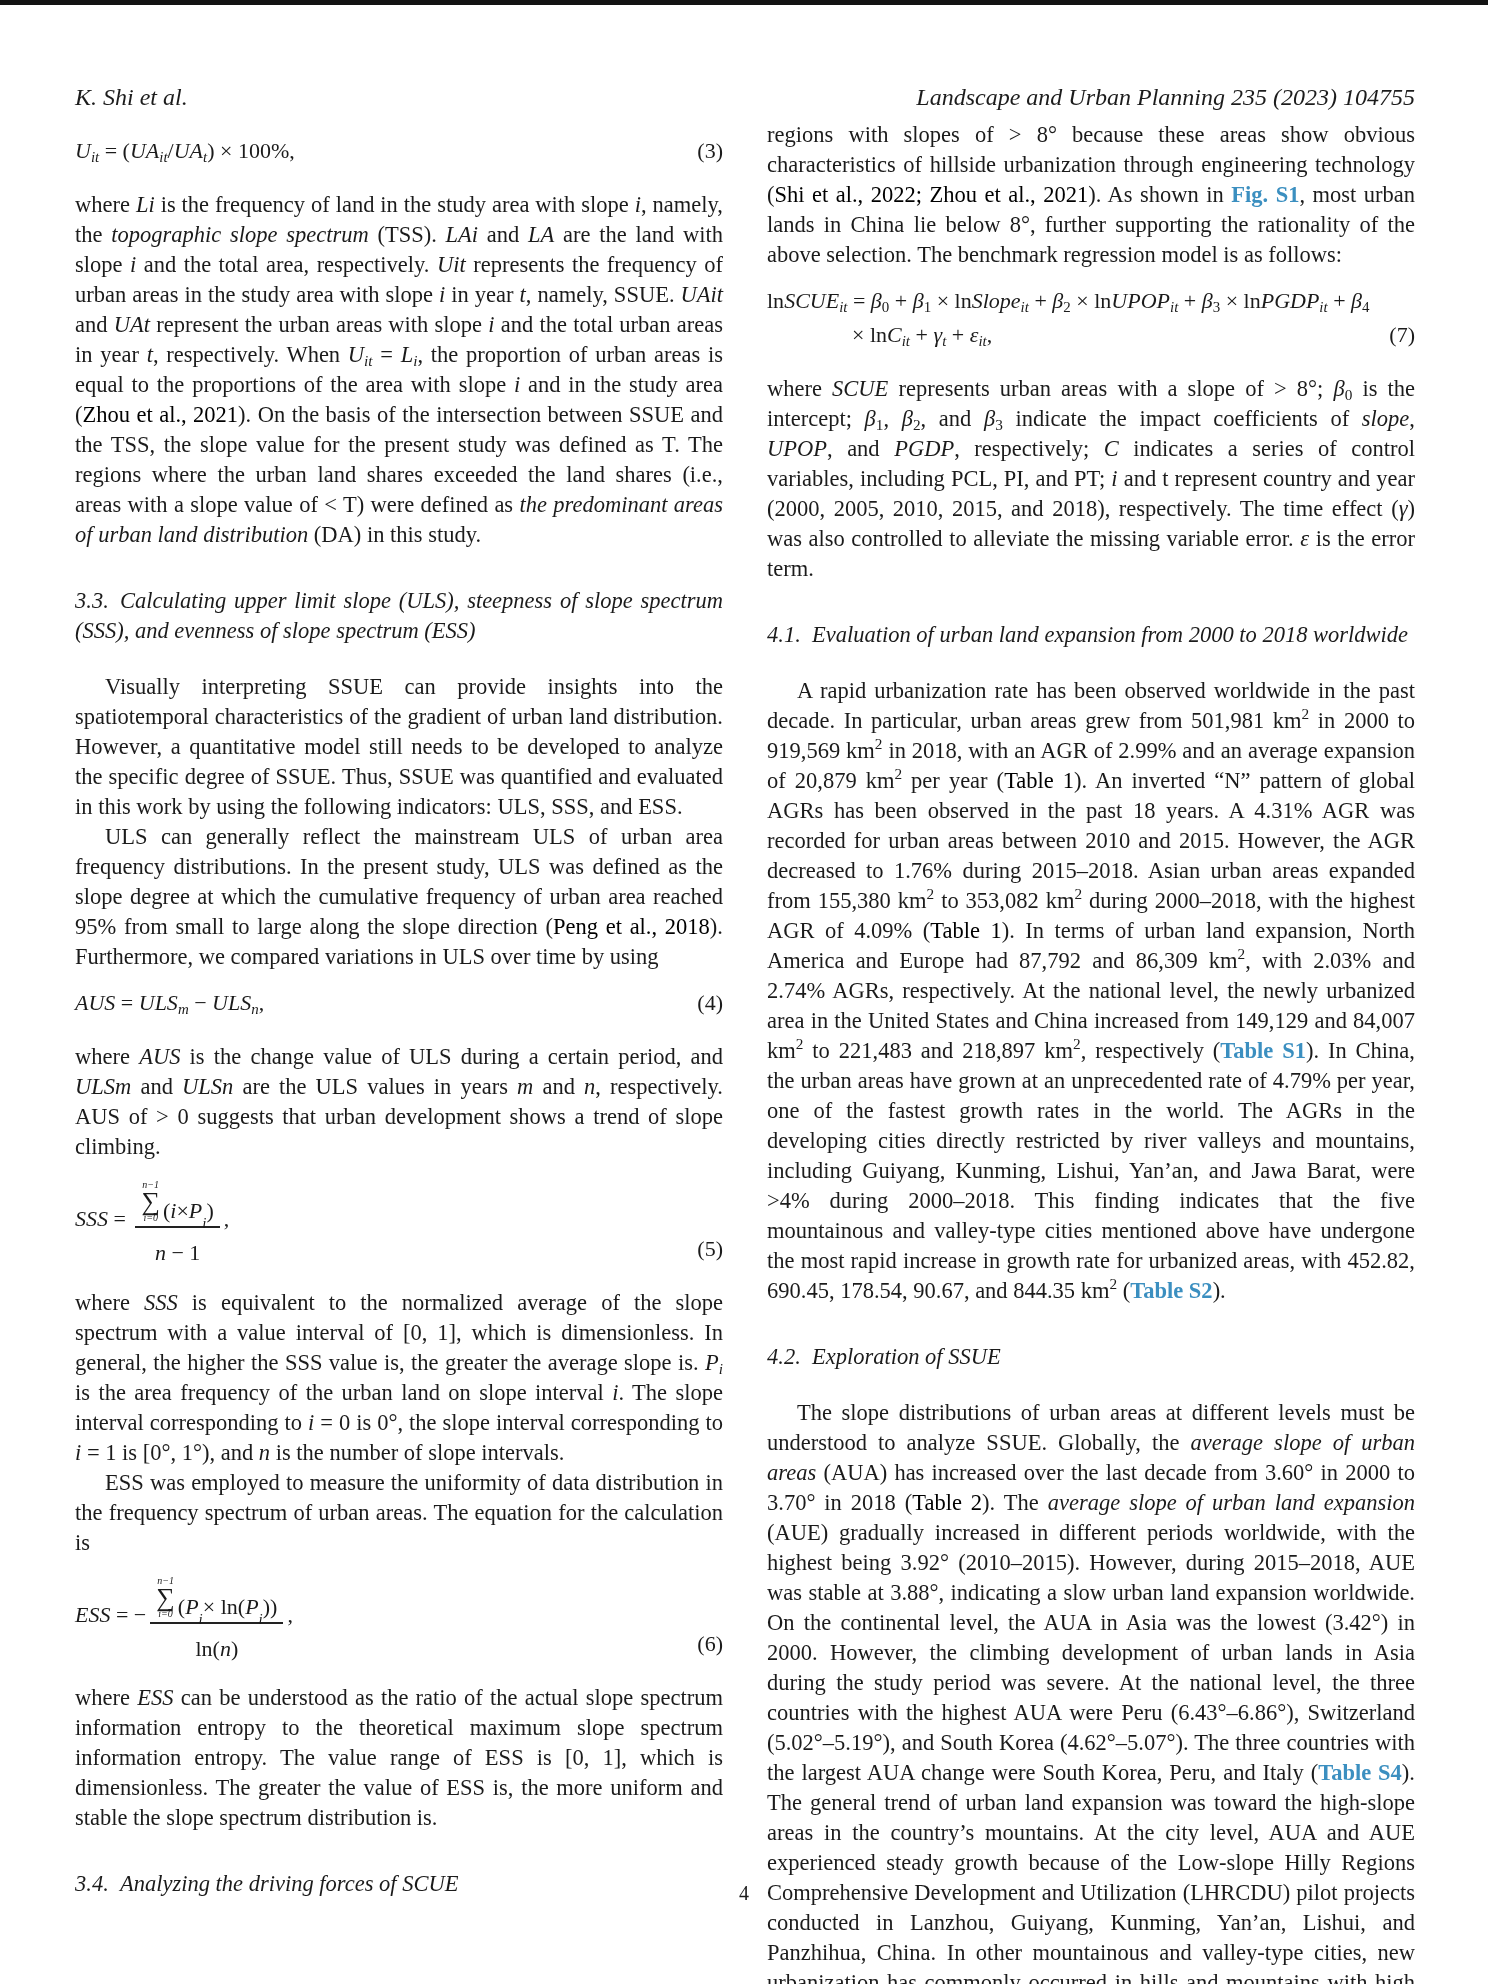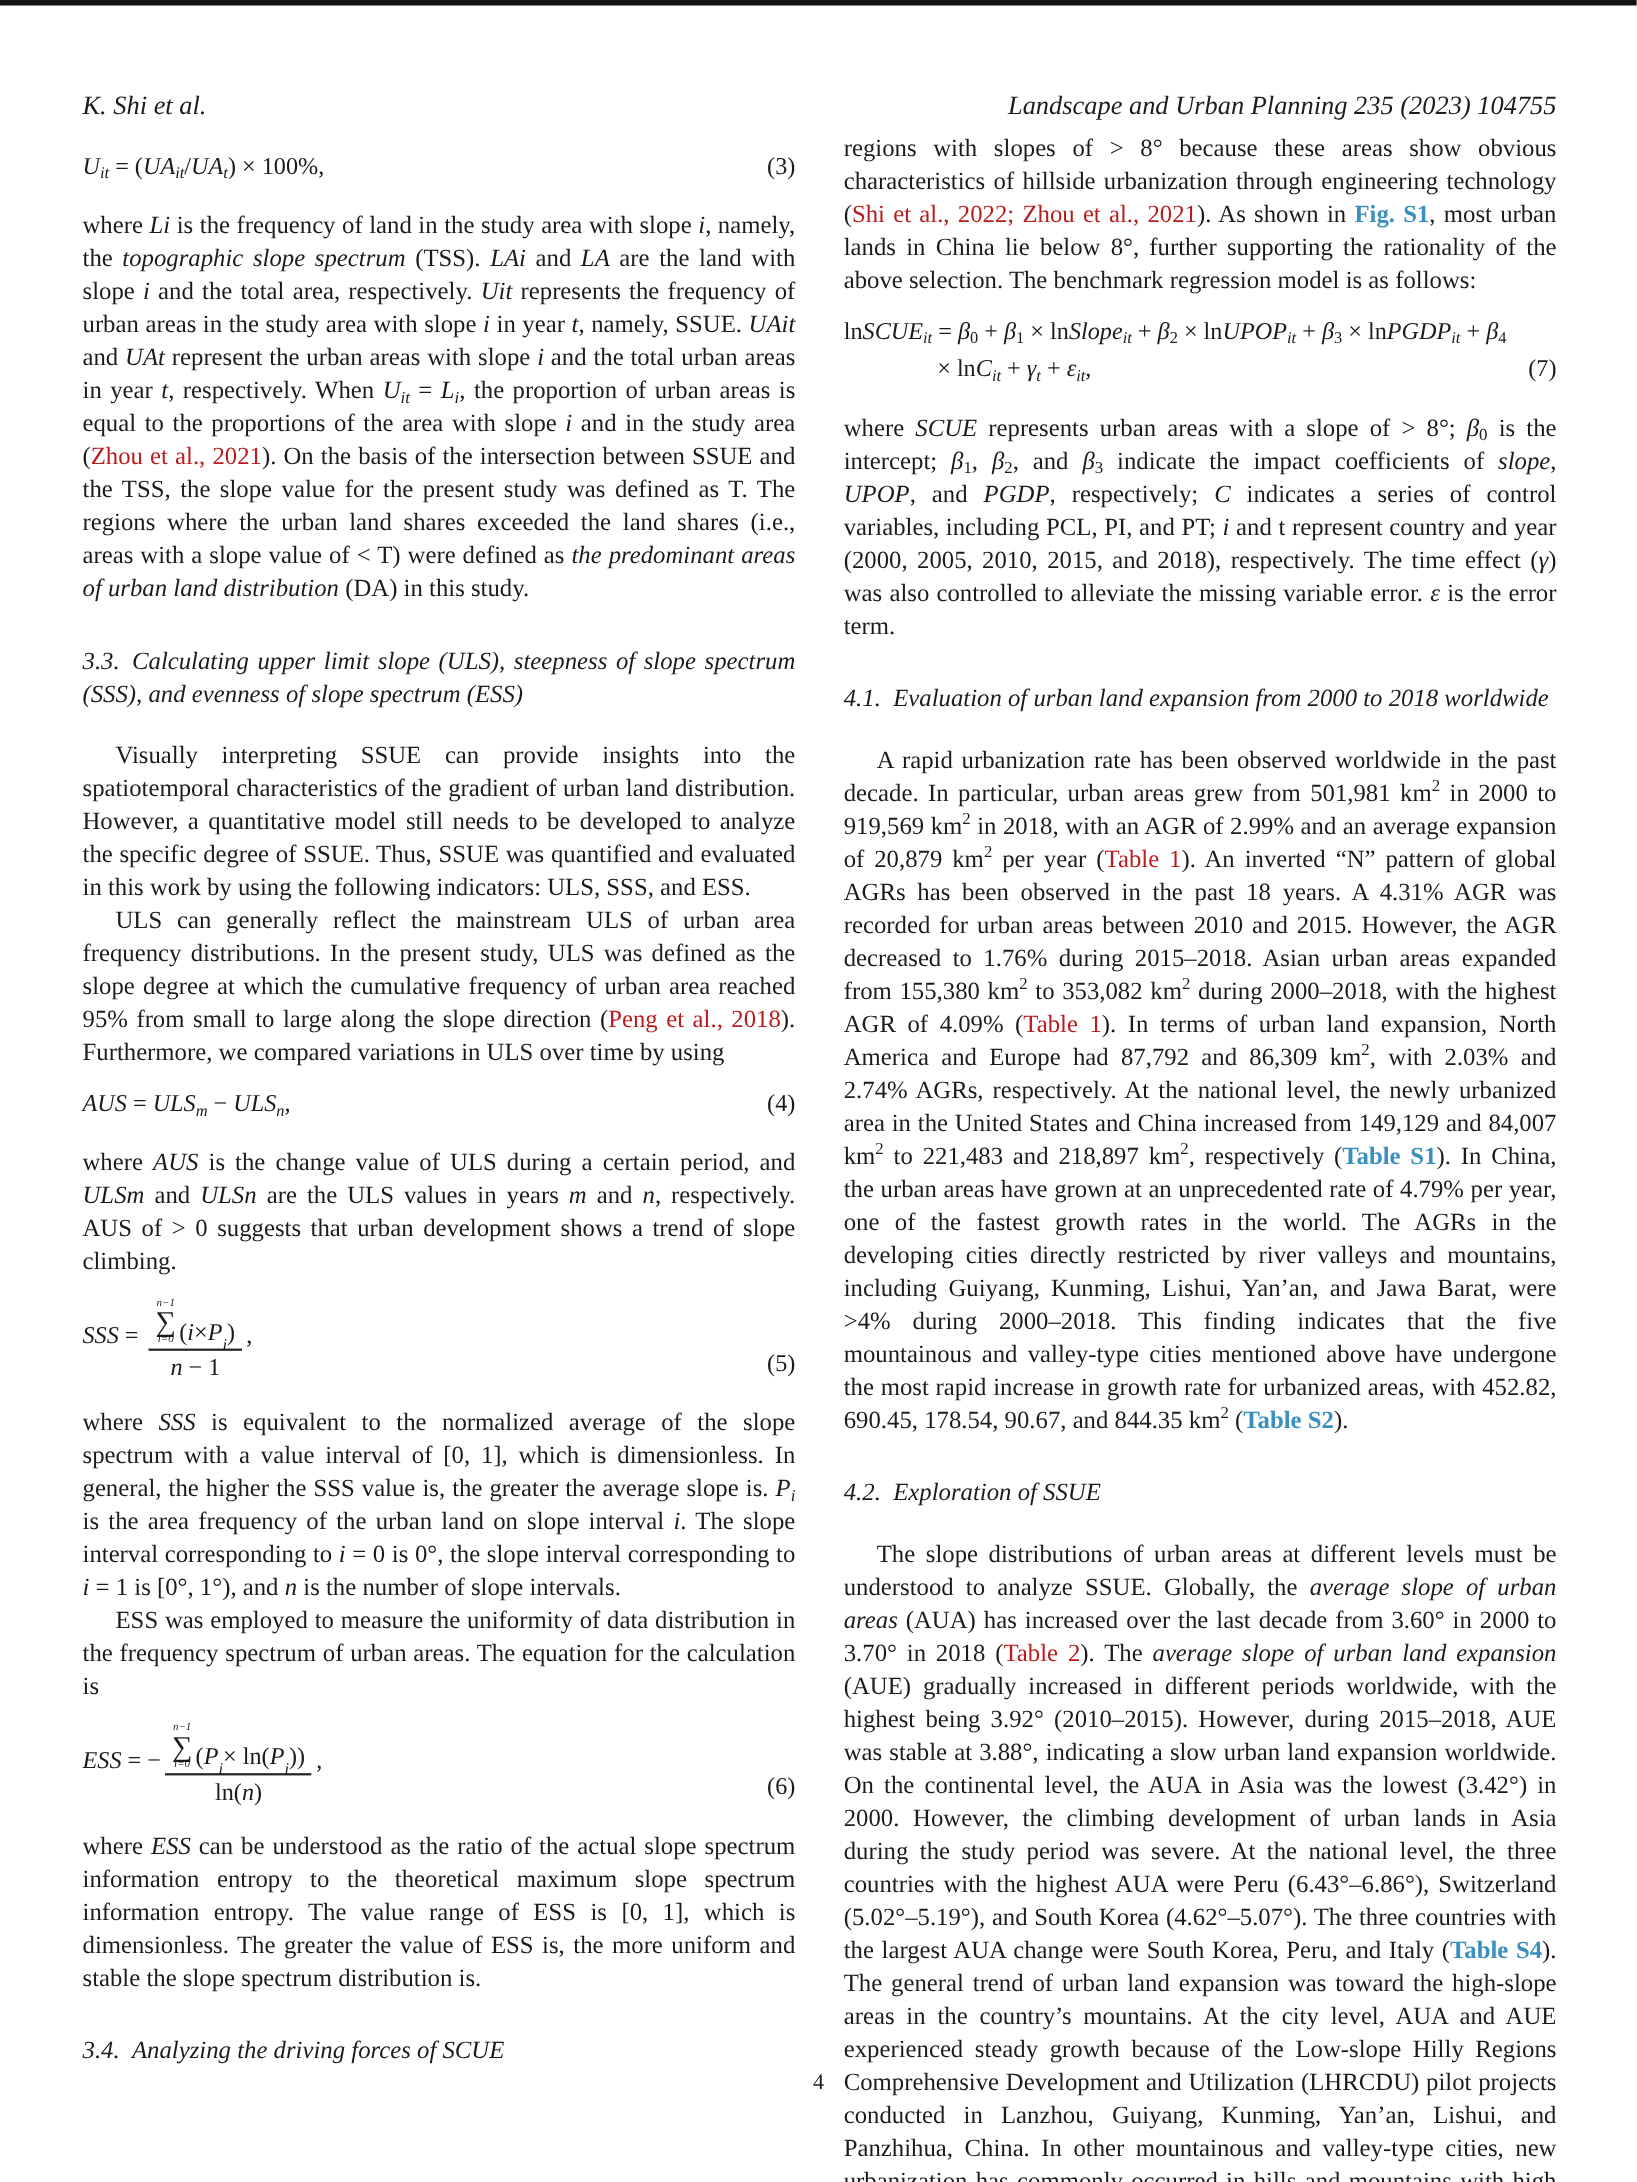--- a/index.html
+++ b/index.html
@@ -14,30 +14,30 @@
   .col p.indent{text-indent:30px;}
   .sec-head{margin:36px 0 26px;font-size:22.5px;font-weight:normal;}
   .sec-head.italic{font-style:italic;}
   .sec-head.bold{font-weight:bold;font-style:normal;}
   .eq{display:flex;justify-content:space-between;align-items:flex-end;margin:16px 0 24px;font-size:22px;}
   .eq-body{text-align:left;}
   .eq-line{white-space:nowrap;}
   .eq-line.cont{padding-left:85px;margin-top:4px;}
   .eq-num{font-style:normal;padding-left:10px;}
   .sg-i{font-style:italic;}
-  .sg-l{color:#b91c1c;}
+  .sg-l{color:#000000;}
   .sg-lb{color:#3b8fc0;font-weight:bold;}
   .sg-sub{font-size:.68em;vertical-align:-0.28em;line-height:0;}
   .sg-isub{font-size:.68em;vertical-align:-0.28em;line-height:0;font-style:italic;}
   .sg-sup{font-size:.68em;vertical-align:.6em;line-height:0;}
   .frac{display:inline-flex;flex-direction:column;align-items:center;vertical-align:middle;margin:0 4px;
         line-height:1.15;transform:translateY(2px);}
   .fr-n{display:inline-flex;align-items:flex-end;justify-content:center;border-bottom:2px solid #222;
         padding:0 6px 3px;}
-  .fr-d{padding-top:2px;}
+  .fr-d{padding-top:12px;}
   .sum{display:inline-flex;flex-direction:column;align-items:center;line-height:1;margin-right:3px;}
   .sum-top,.sum-bot{font-size:10px;font-style:italic;}
   .sum-mid{font-size:26px;line-height:.9;}
   .footer{position:absolute;top:1882px;left:0;width:1488px;text-align:center;font-size:20px;color:#1b1b1b;}
 </style>
 </head>
 <body>
 
 <div class="page">
   <div class="top-bar"></div>

